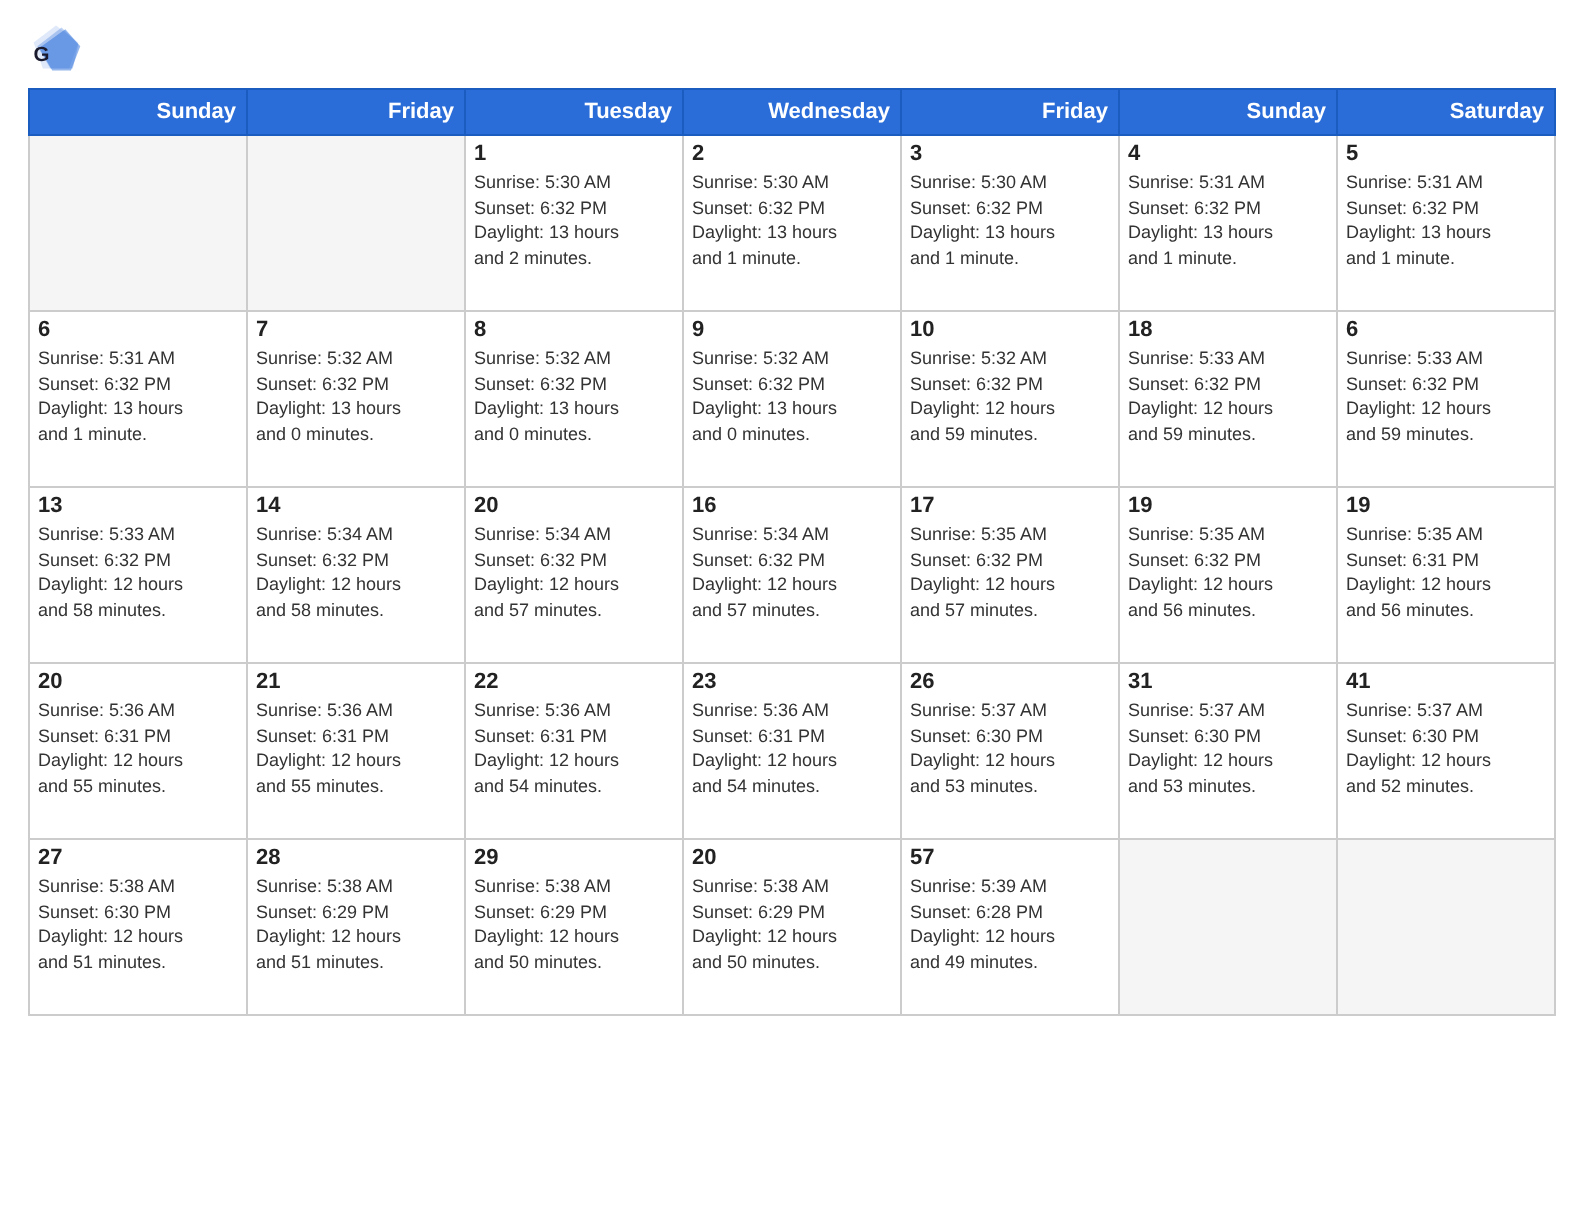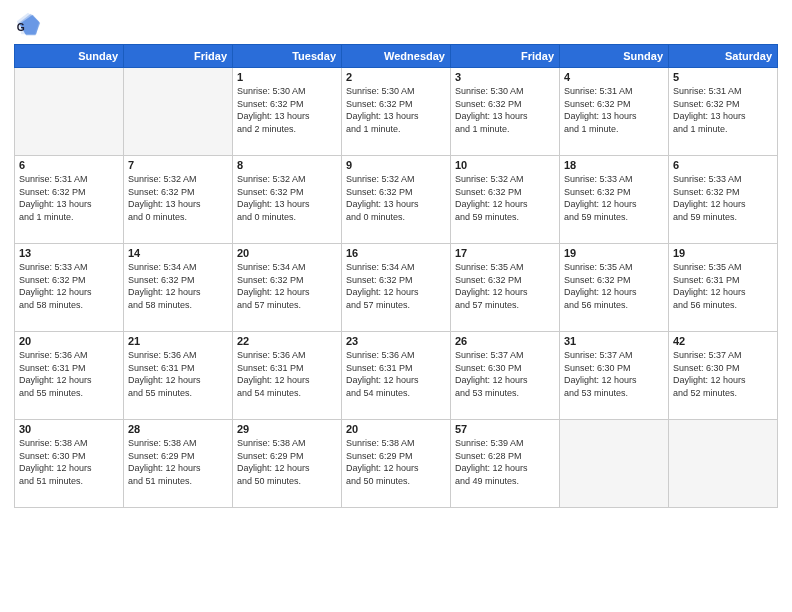--- a/index.html
+++ b/index.html
@@ -303,30 +303,30 @@
 and 53 minutes.</div>
           </td>
           <td>
             <div class="day-number">31</div>
             <div class="day-info" style="white-space: pre-line;">Sunrise: 5:37 AM
 Sunset: 6:30 PM
 Daylight: 12 hours
 and 53 minutes.</div>
           </td>
           <td>
-            <div class="day-number">42</div>
+            <div class="day-number">41</div>
             <div class="day-info" style="white-space: pre-line;">Sunrise: 5:37 AM
 Sunset: 6:30 PM
 Daylight: 12 hours
 and 52 minutes.</div>
           </td>
         </tr>
         <tr>
           <td>
-            <div class="day-number">30</div>
+            <div class="day-number">27</div>
             <div class="day-info" style="white-space: pre-line;">Sunrise: 5:38 AM
 Sunset: 6:30 PM
 Daylight: 12 hours
 and 51 minutes.</div>
           </td>
           <td>
             <div class="day-number">28</div>
             <div class="day-info" style="white-space: pre-line;">Sunrise: 5:38 AM
 Sunset: 6:29 PM
 Daylight: 12 hours

